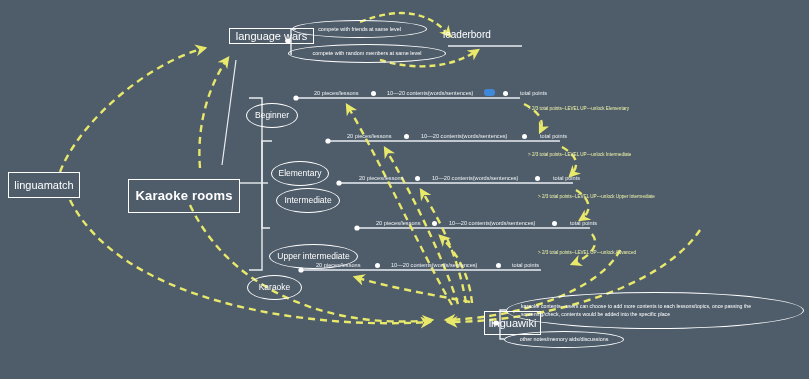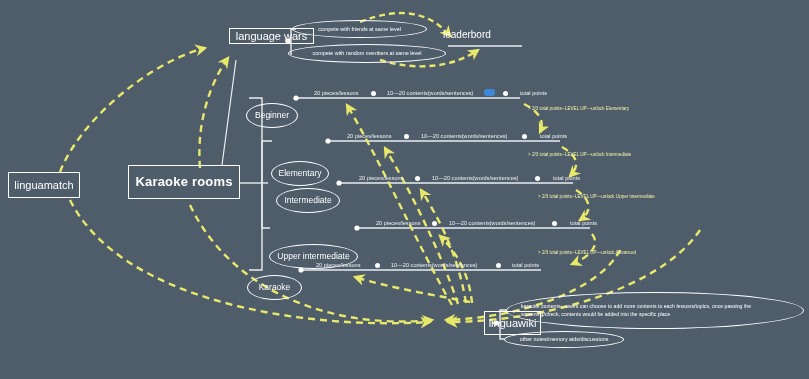--- a/index.html
+++ b/index.html
@@ -110,21 +110,21 @@
       <path d="M190,205 C230,290 330,330 432,320"></path>
       <path d="M620,250 C600,290 520,318 446,320"></path>
       <path d="M700,230 C660,290 540,322 448,322"></path>
     </g>
   </svg>
 
   <div class="node rect mid" style="left:8px;top:172px;width:72px;height:26px;">
     <span>linguamatch</span>
   </div>
 
-  <div class="node rect root" style="left:128px;top:165px;width:112px;height:34px;">
+  <div class="node rect root" style="left:128px;top:179px;width:112px;height:34px;">
     <span>Karaoke rooms</span>
   </div>
 
   <div class="node rect mid" style="left:185px;top:28px;width:85px;height:16px;margin-left:44px;">
     <span>language wars</span>
   </div>
 
   <div class="lbl leader" style="left:443px;top:29px;">
     <span>leaderbord</span>
   </div>

